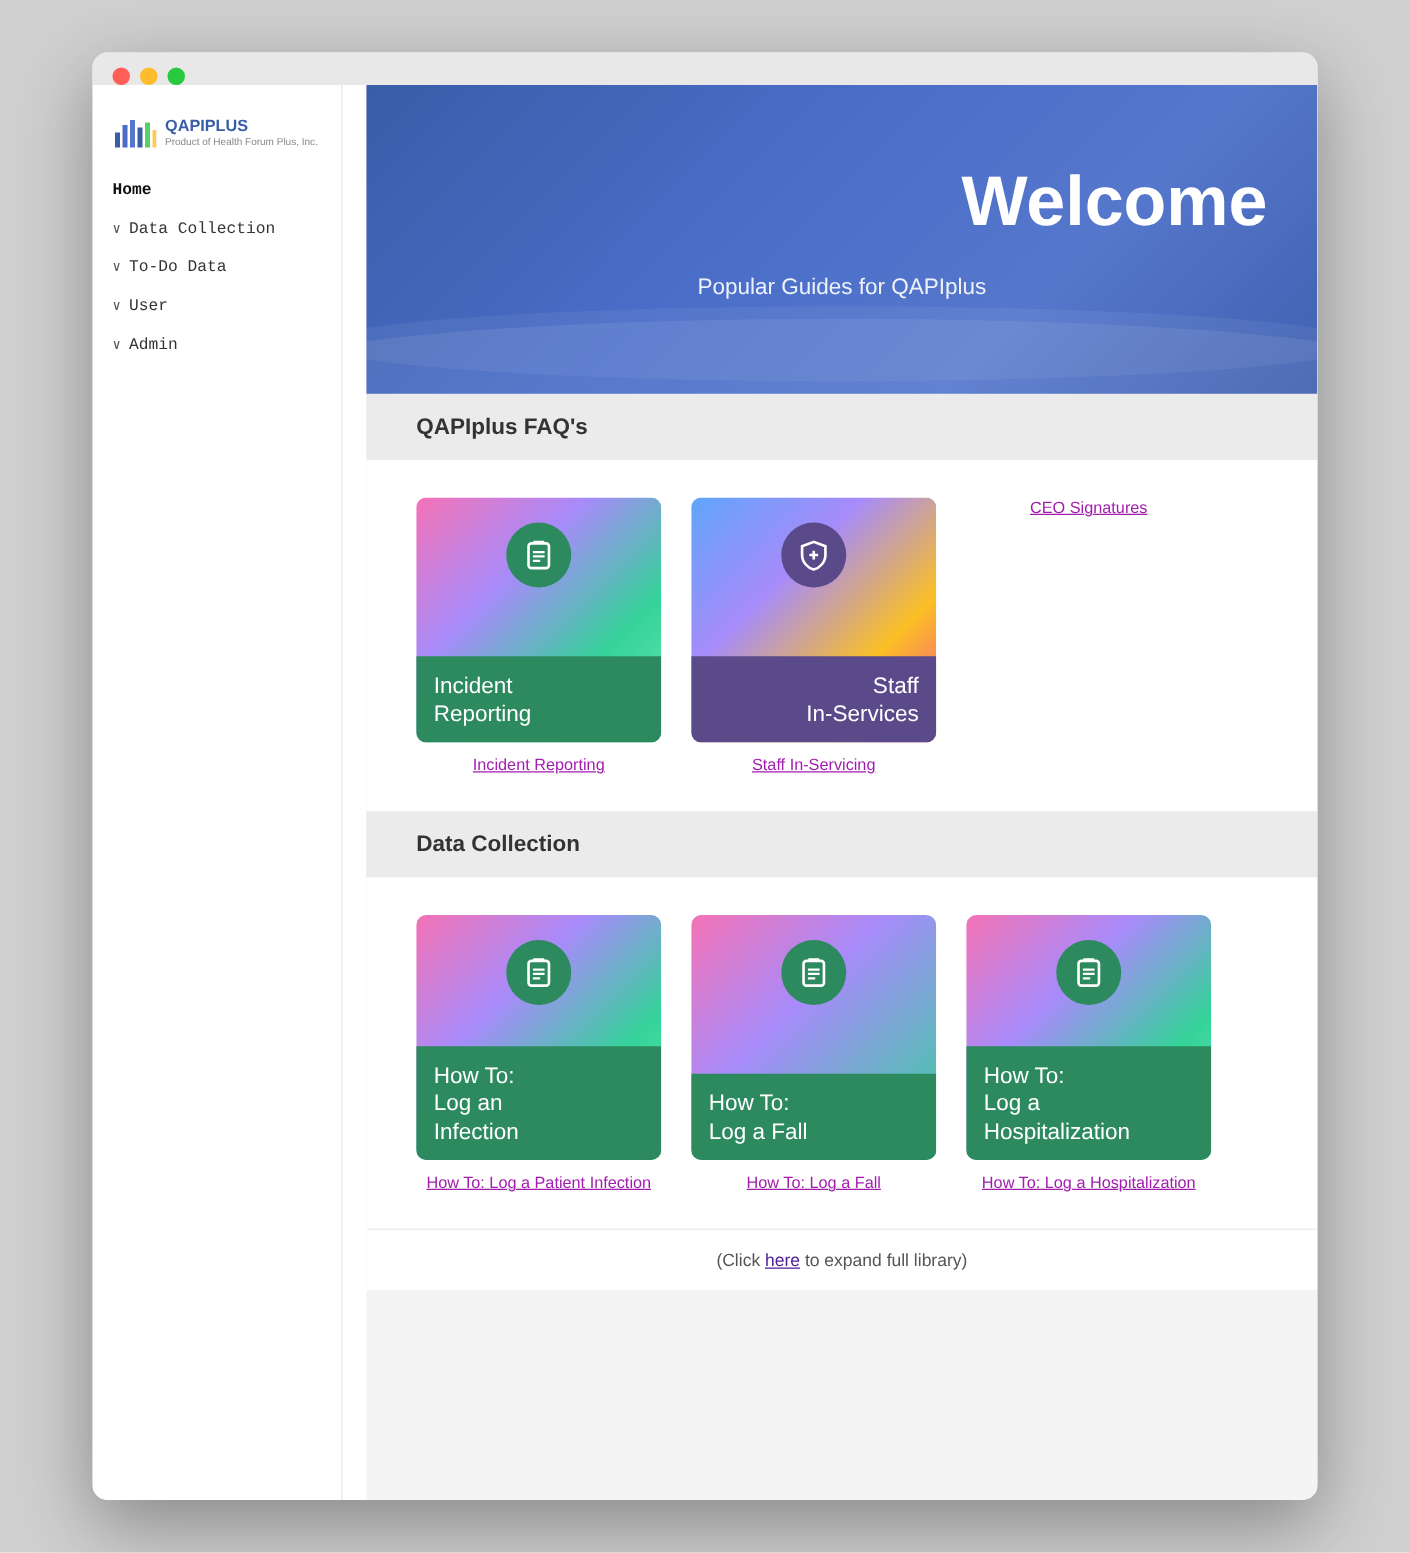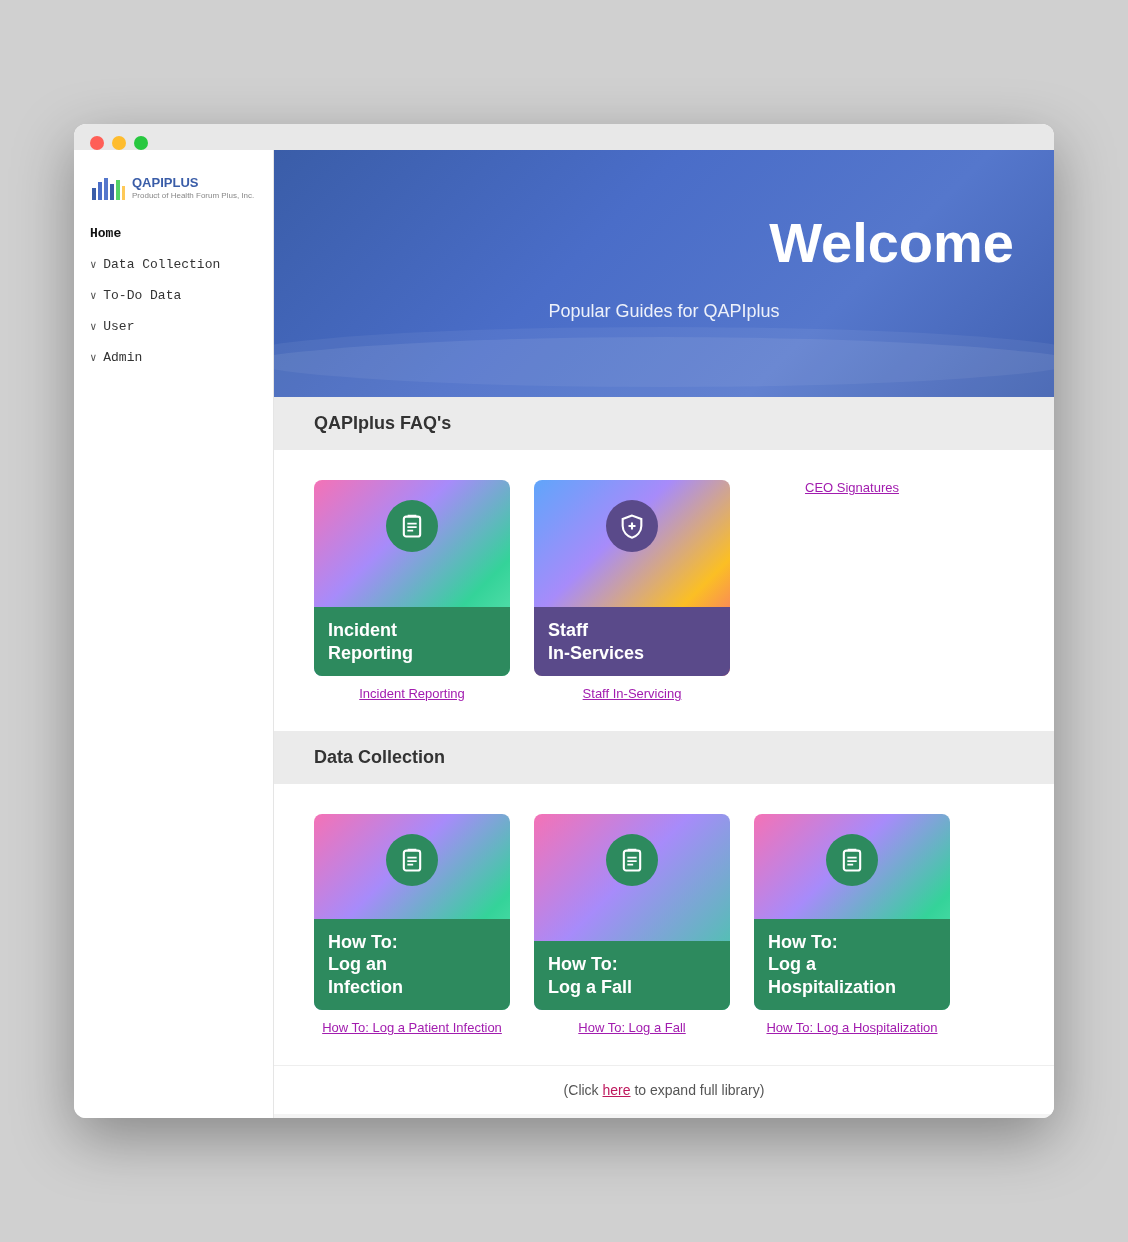--- a/index.html
+++ b/index.html
@@ -24,22 +24,23 @@
       display: flex;
       align-items: center;
       gap: 8px;
     }
     .dot { width: 14px; height: 14px; border-radius: 50%; }
     .dot-red { background: #ff5f57; }
     .dot-yellow { background: #febc2e; }
     .dot-green { background: #28c840; }
     .browser-content {
       display: flex;
-      height: 968px;
+      height: 1132px;
       overflow: hidden;
+      gap: 19px;
     }
     
     .sidebar {
       width: 200px;
       background: #fff;
       border-right: 1px solid #e5e5e5;
       padding: 16px 0;
       flex-shrink: 0;
     }
     .sidebar-logo {
@@ -171,25 +172,25 @@
     }
     .card-icon-circle.green { background: #2d8a5e; }
     .card-icon-circle.purple { background: #5a4a8a; }
     .card-icon-circle.blue-purple { background: #4a5a9a; }
     .card-label {
       position: absolute;
       bottom: 0; left: 0; right: 0;
       padding: 12px 14px;
       color: #fff;
       font-size: 18px;
-      font-weight: 700;
+      font-weight: 400;
       line-height: 1.25;
     }
     .card-label.green-bg { background: #2d8a5e; }
-    .card-label.purple-bg { background: #5a4a8a; }
+    .card-label.purple-bg { background: #5a4a8a; text-align: right; }
     .card-label.blue-purple-bg { background: #4a5a9a; }
     .card-link {
       color: #a21caf;
       font-size: 13px;
       text-decoration: underline;
       text-align: center;
       display: block;
     }
     
     .grad-incident {
@@ -213,21 +214,21 @@
     
     .footer-link {
       background: #fff;
       padding: 16px;
       text-align: center;
       font-size: 14px;
       color: #555;
       border-top: 1px solid #eee;
     }
     .footer-link a {
-      color: #be185d;
+      color: #4c1d95;
     }
     
     .card-svg-icon {
       width: 28px;
       height: 28px;
       fill: none;
       stroke: white;
       stroke-width: 1.8;
     }
   </style>

